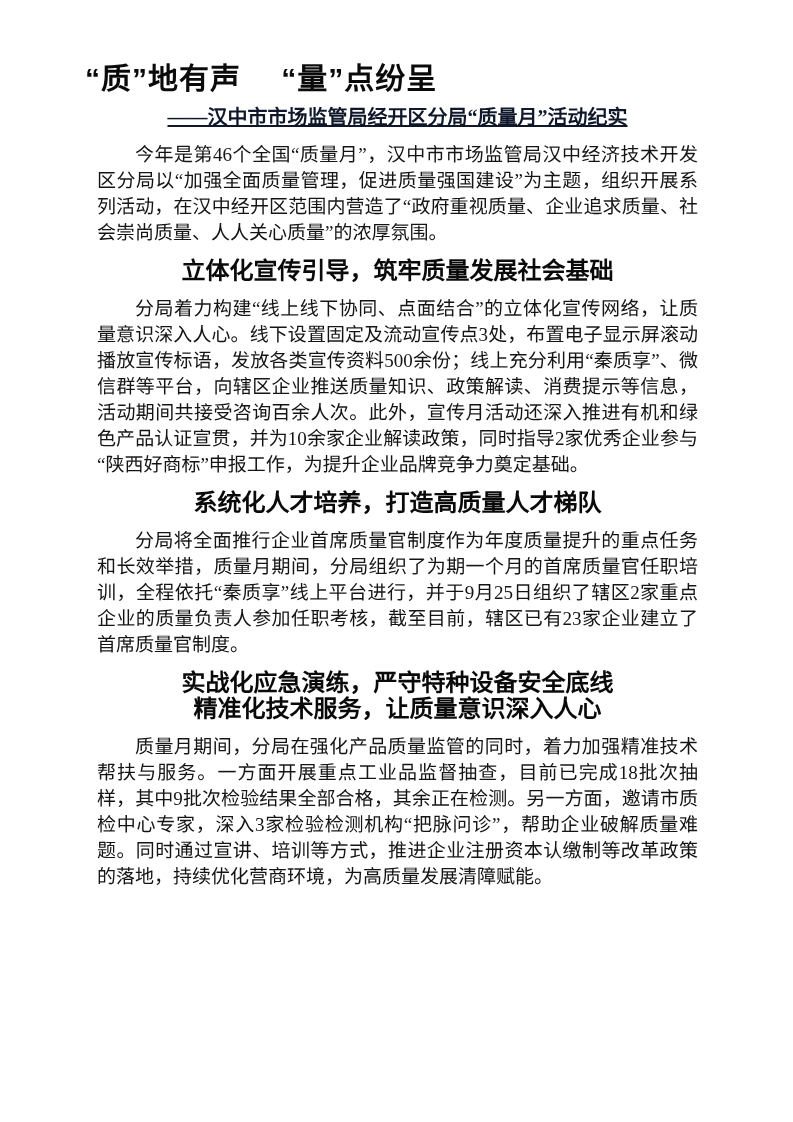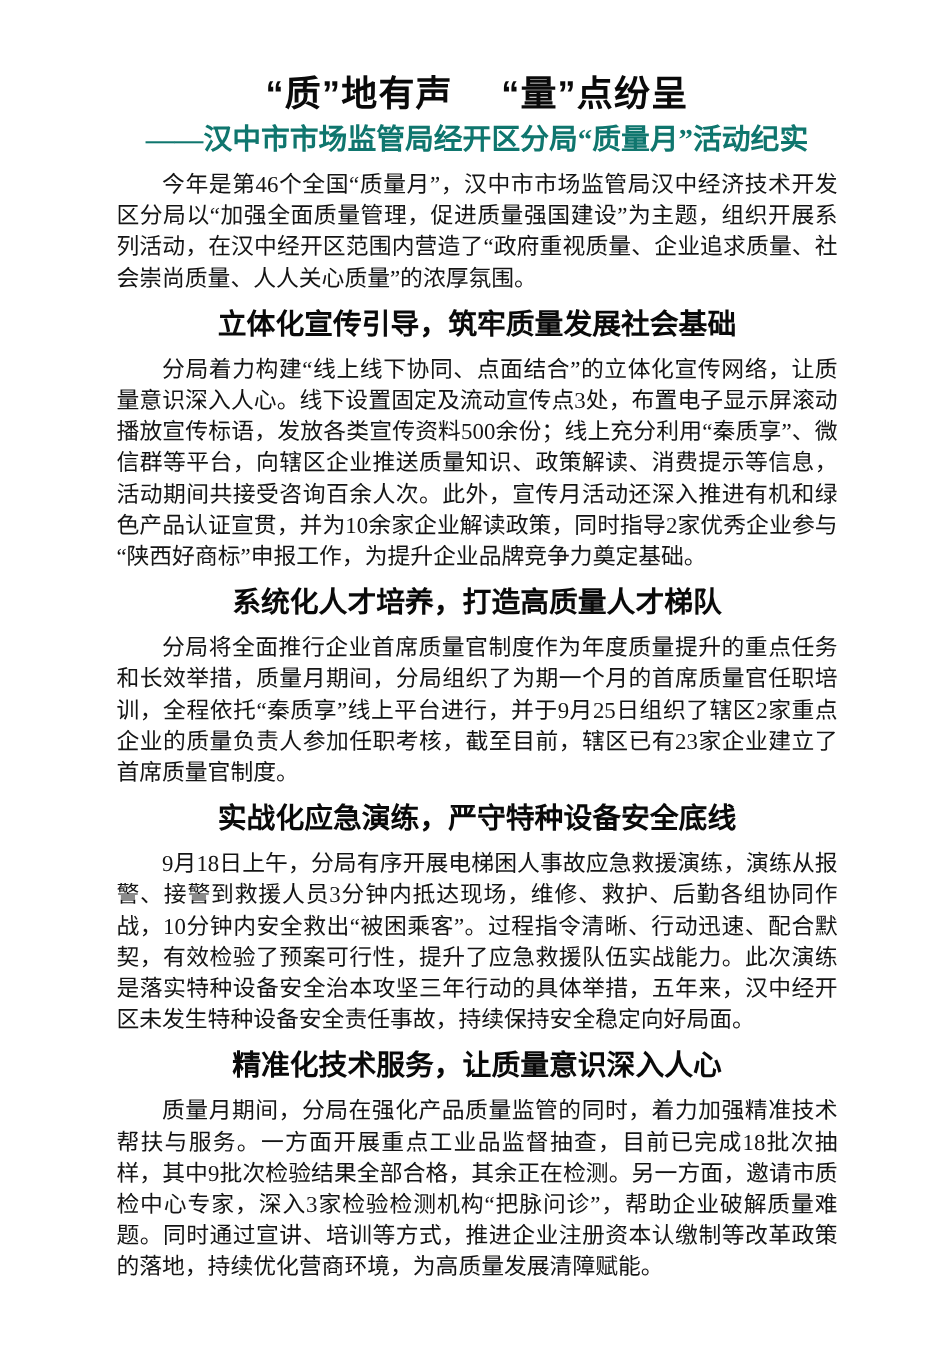--- a/index.html
+++ b/index.html
@@ -15,37 +15,38 @@
     background: #ffffff;
     box-sizing: border-box;
     padding: 60px 83px 0 85px;
     color: #111111;
     font-family: "Liberation Serif", "DejaVu Serif", serif;
     overflow: hidden;
   }
   .doc-title {
     margin: 0;
     padding: 0 0 6px 0;
-    text-align: center;
+    text-align: left;
     font-family: "Liberation Sans", "DejaVu Sans", sans-serif;
     font-weight: 900;
     font-size: 30px;
     line-height: 38px;
     letter-spacing: 1px;
     color: #0a0a0a;
     white-space: pre;
   }
   .doc-subtitle {
     margin: 0 0 6px 0;
     text-align: center;
     font-family: "Liberation Serif", "DejaVu Serif", serif;
     font-weight: bold;
-    font-size: 24px;
+    font-size: 20px;
     line-height: 26px;
-    color: #0f766e;
+    color: #0f172a;
+    text-decoration: underline;
   }
   .para {
     margin: 12px;
     font-size: 19px;
     line-height: 26px;
     text-align: justify;
     text-justify: inter-ideograph;
     text-indent: 2em;
     color: #141414;
   }
@@ -75,21 +76,20 @@
     <p class="para">分局着力构建“线上线下协同、点面结合”的立体化宣传网络，让质量意识深入人心。线下设置固定及流动宣传点3处，布置电子显示屏滚动播放宣传标语，发放各类宣传资料500余份；线上充分利用“秦质享”、微信群等平台，向辖区企业推送质量知识、政策解读、消费提示等信息，活动期间共接受咨询百余人次。此外，宣传月活动还深入推进有机和绿色产品认证宣贯，并为10余家企业解读政策，同时指导2家优秀企业参与“陕西好商标”申报工作，为提升企业品牌竞争力奠定基础。</p>
   </div>
 
   <div>
     <h3 class="section-heading">系统化人才培养，打造高质量人才梯队</h3>
     <p class="para">分局将全面推行企业首席质量官制度作为年度质量提升的重点任务和长效举措，质量月期间，分局组织了为期一个月的首席质量官任职培训，全程依托“秦质享”线上平台进行，并于9月25日组织了辖区2家重点企业的质量负责人参加任职考核，截至目前，辖区已有23家企业建立了首席质量官制度。</p>
   </div>
 
   <div>
     <h3 class="section-heading">实战化应急演练，严守特种设备安全底线</h3>
-    <p class="para">9月18日上午，分局有序开展电梯困人事故应急救援演练，演练从报警、接警到救援人员3分钟内抵达现场，维修、救护、后勤各组协同作战，10分钟内安全救出“被困乘客”。过程指令清晰、行动迅速、配合默契，有效检验了预案可行性，提升了应急救援队伍实战能力。此次演练是落实特种设备安全治本攻坚三年行动的具体举措，五年来，汉中经开区未发生特种设备安全责任事故，持续保持安全稳定向好局面。</p>
   </div>
 
   <div>
     <h3 class="section-heading">精准化技术服务，让质量意识深入人心</h3>
     <p class="para">质量月期间，分局在强化产品质量监管的同时，着力加强精准技术帮扶与服务。一方面开展重点工业品监督抽查，目前已完成18批次抽样，其中9批次检验结果全部合格，其余正在检测。另一方面，邀请市质检中心专家，深入3家检验检测机构“把脉问诊”，帮助企业破解质量难题。同时通过宣讲、培训等方式，推进企业注册资本认缴制等改革政策的落地，持续优化营商环境，为高质量发展清障赋能。</p>
   </div>
 
 
 </div>
 

